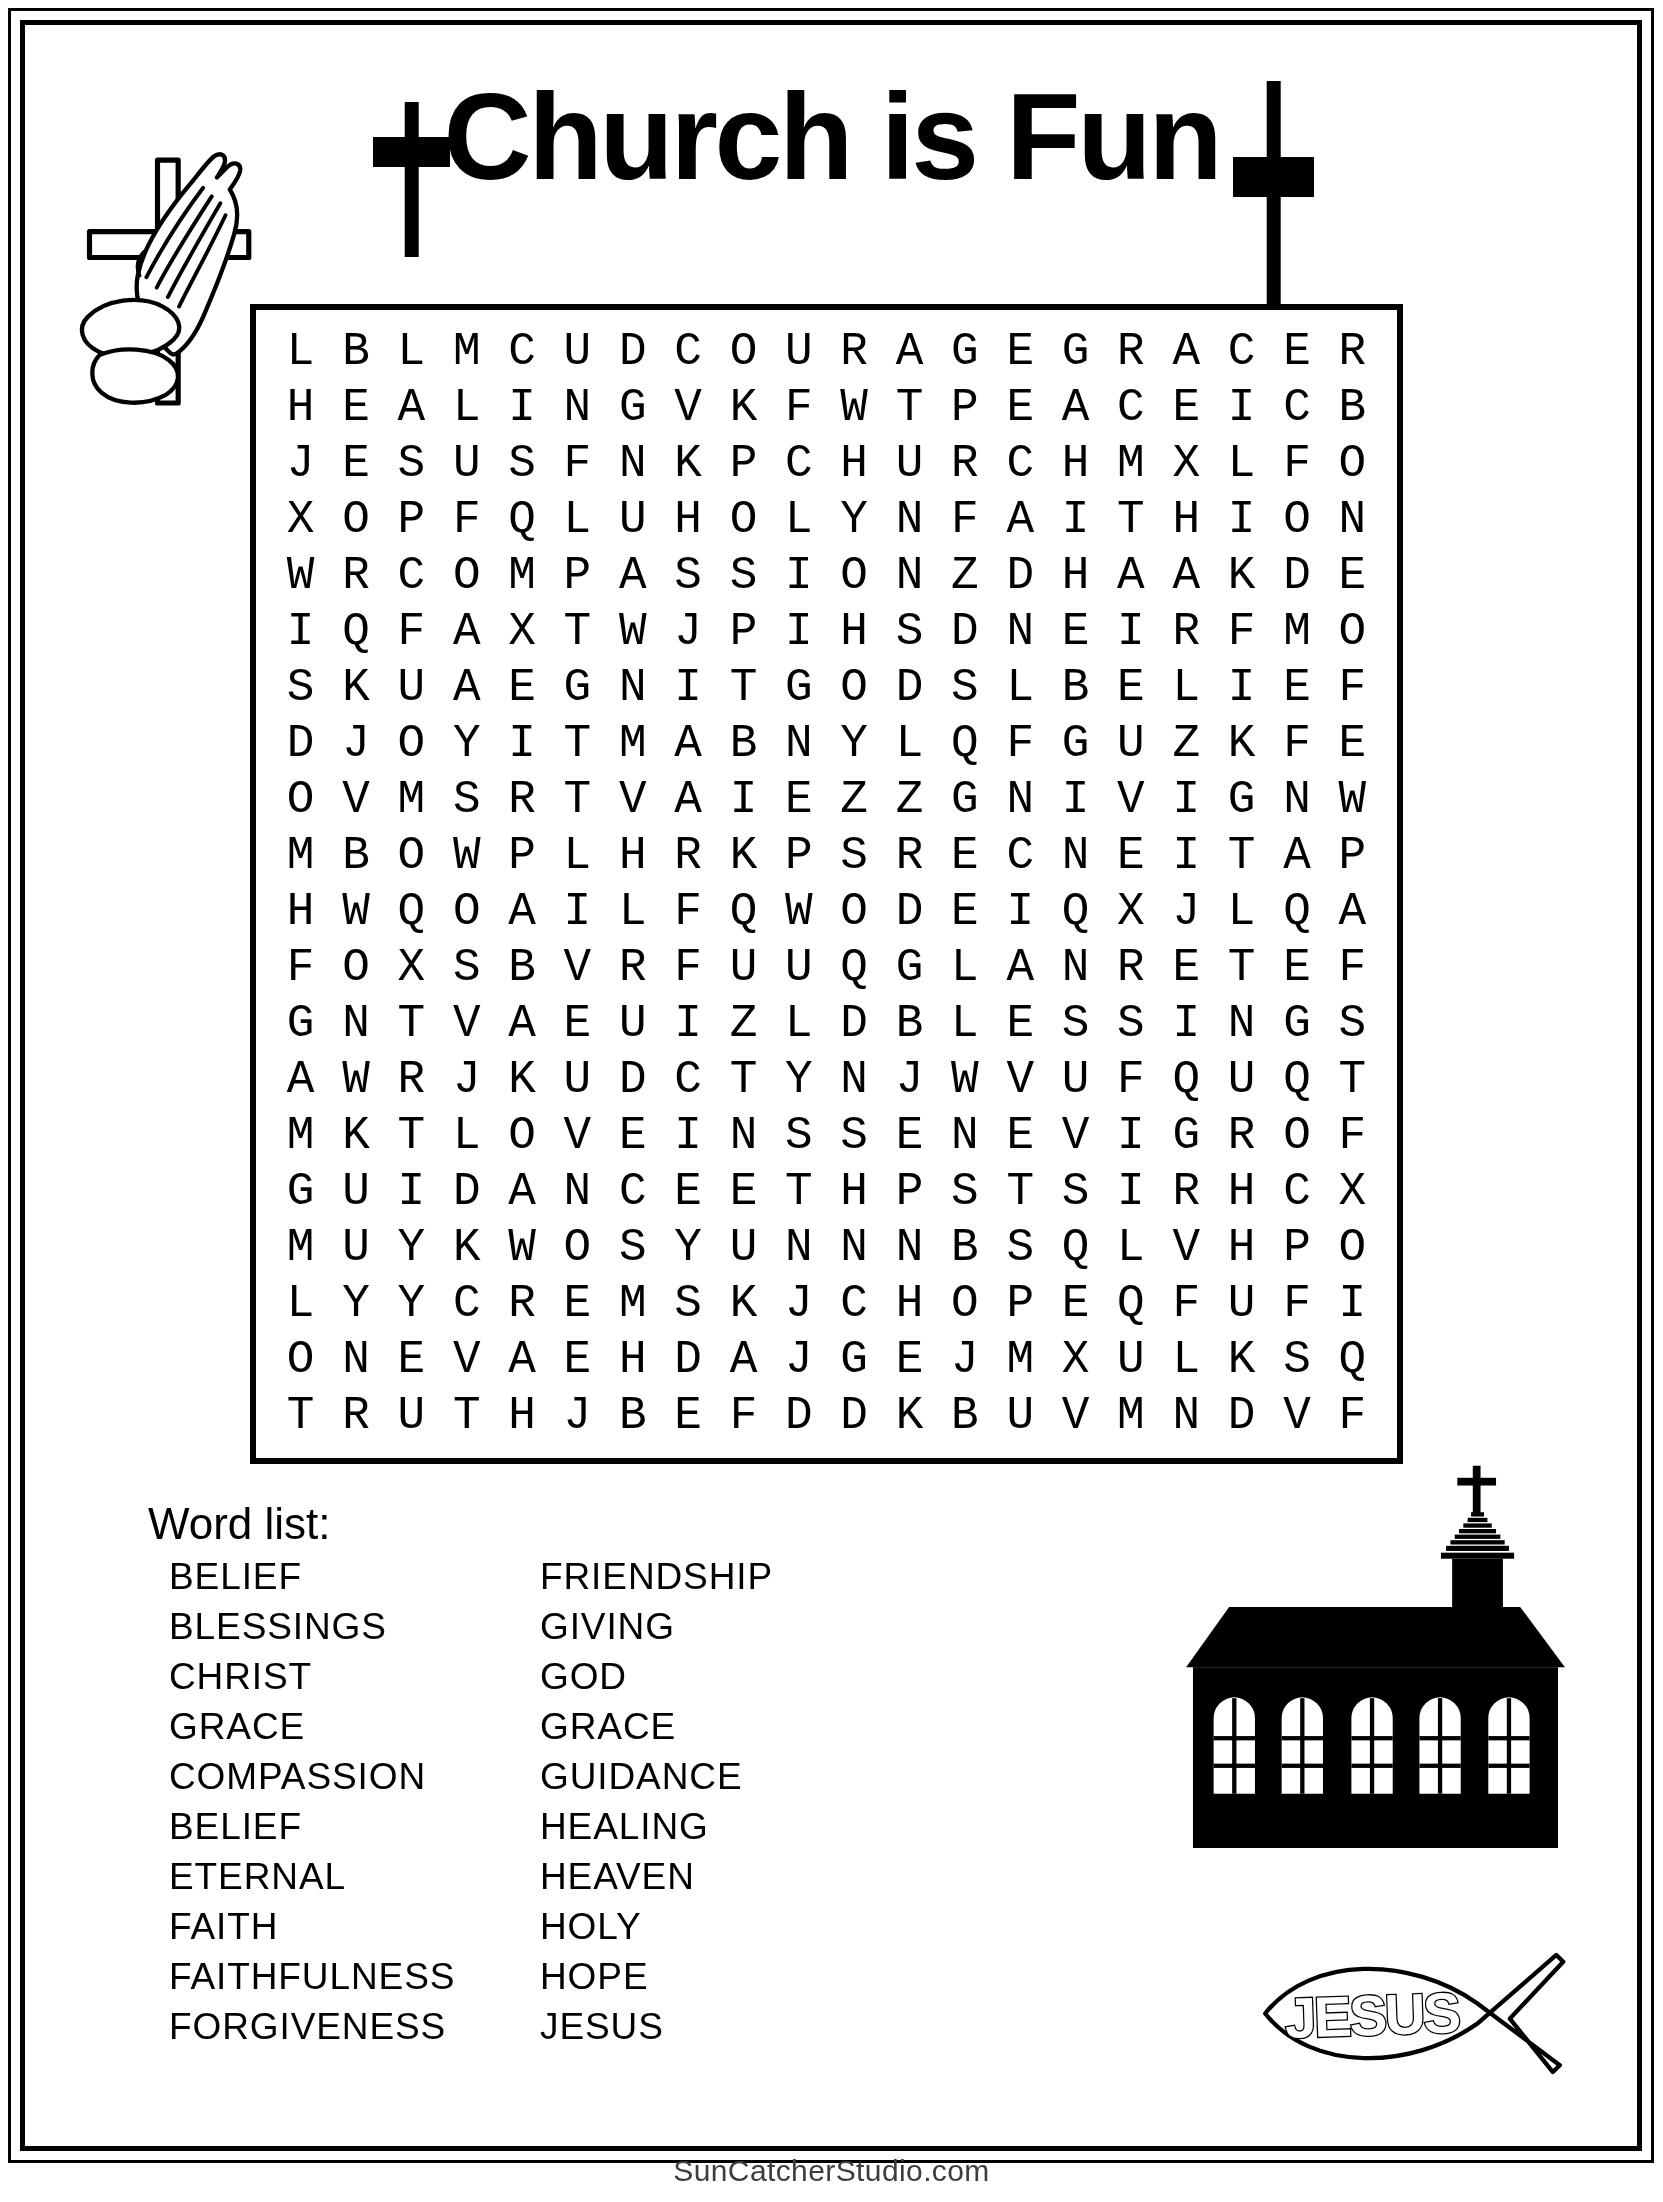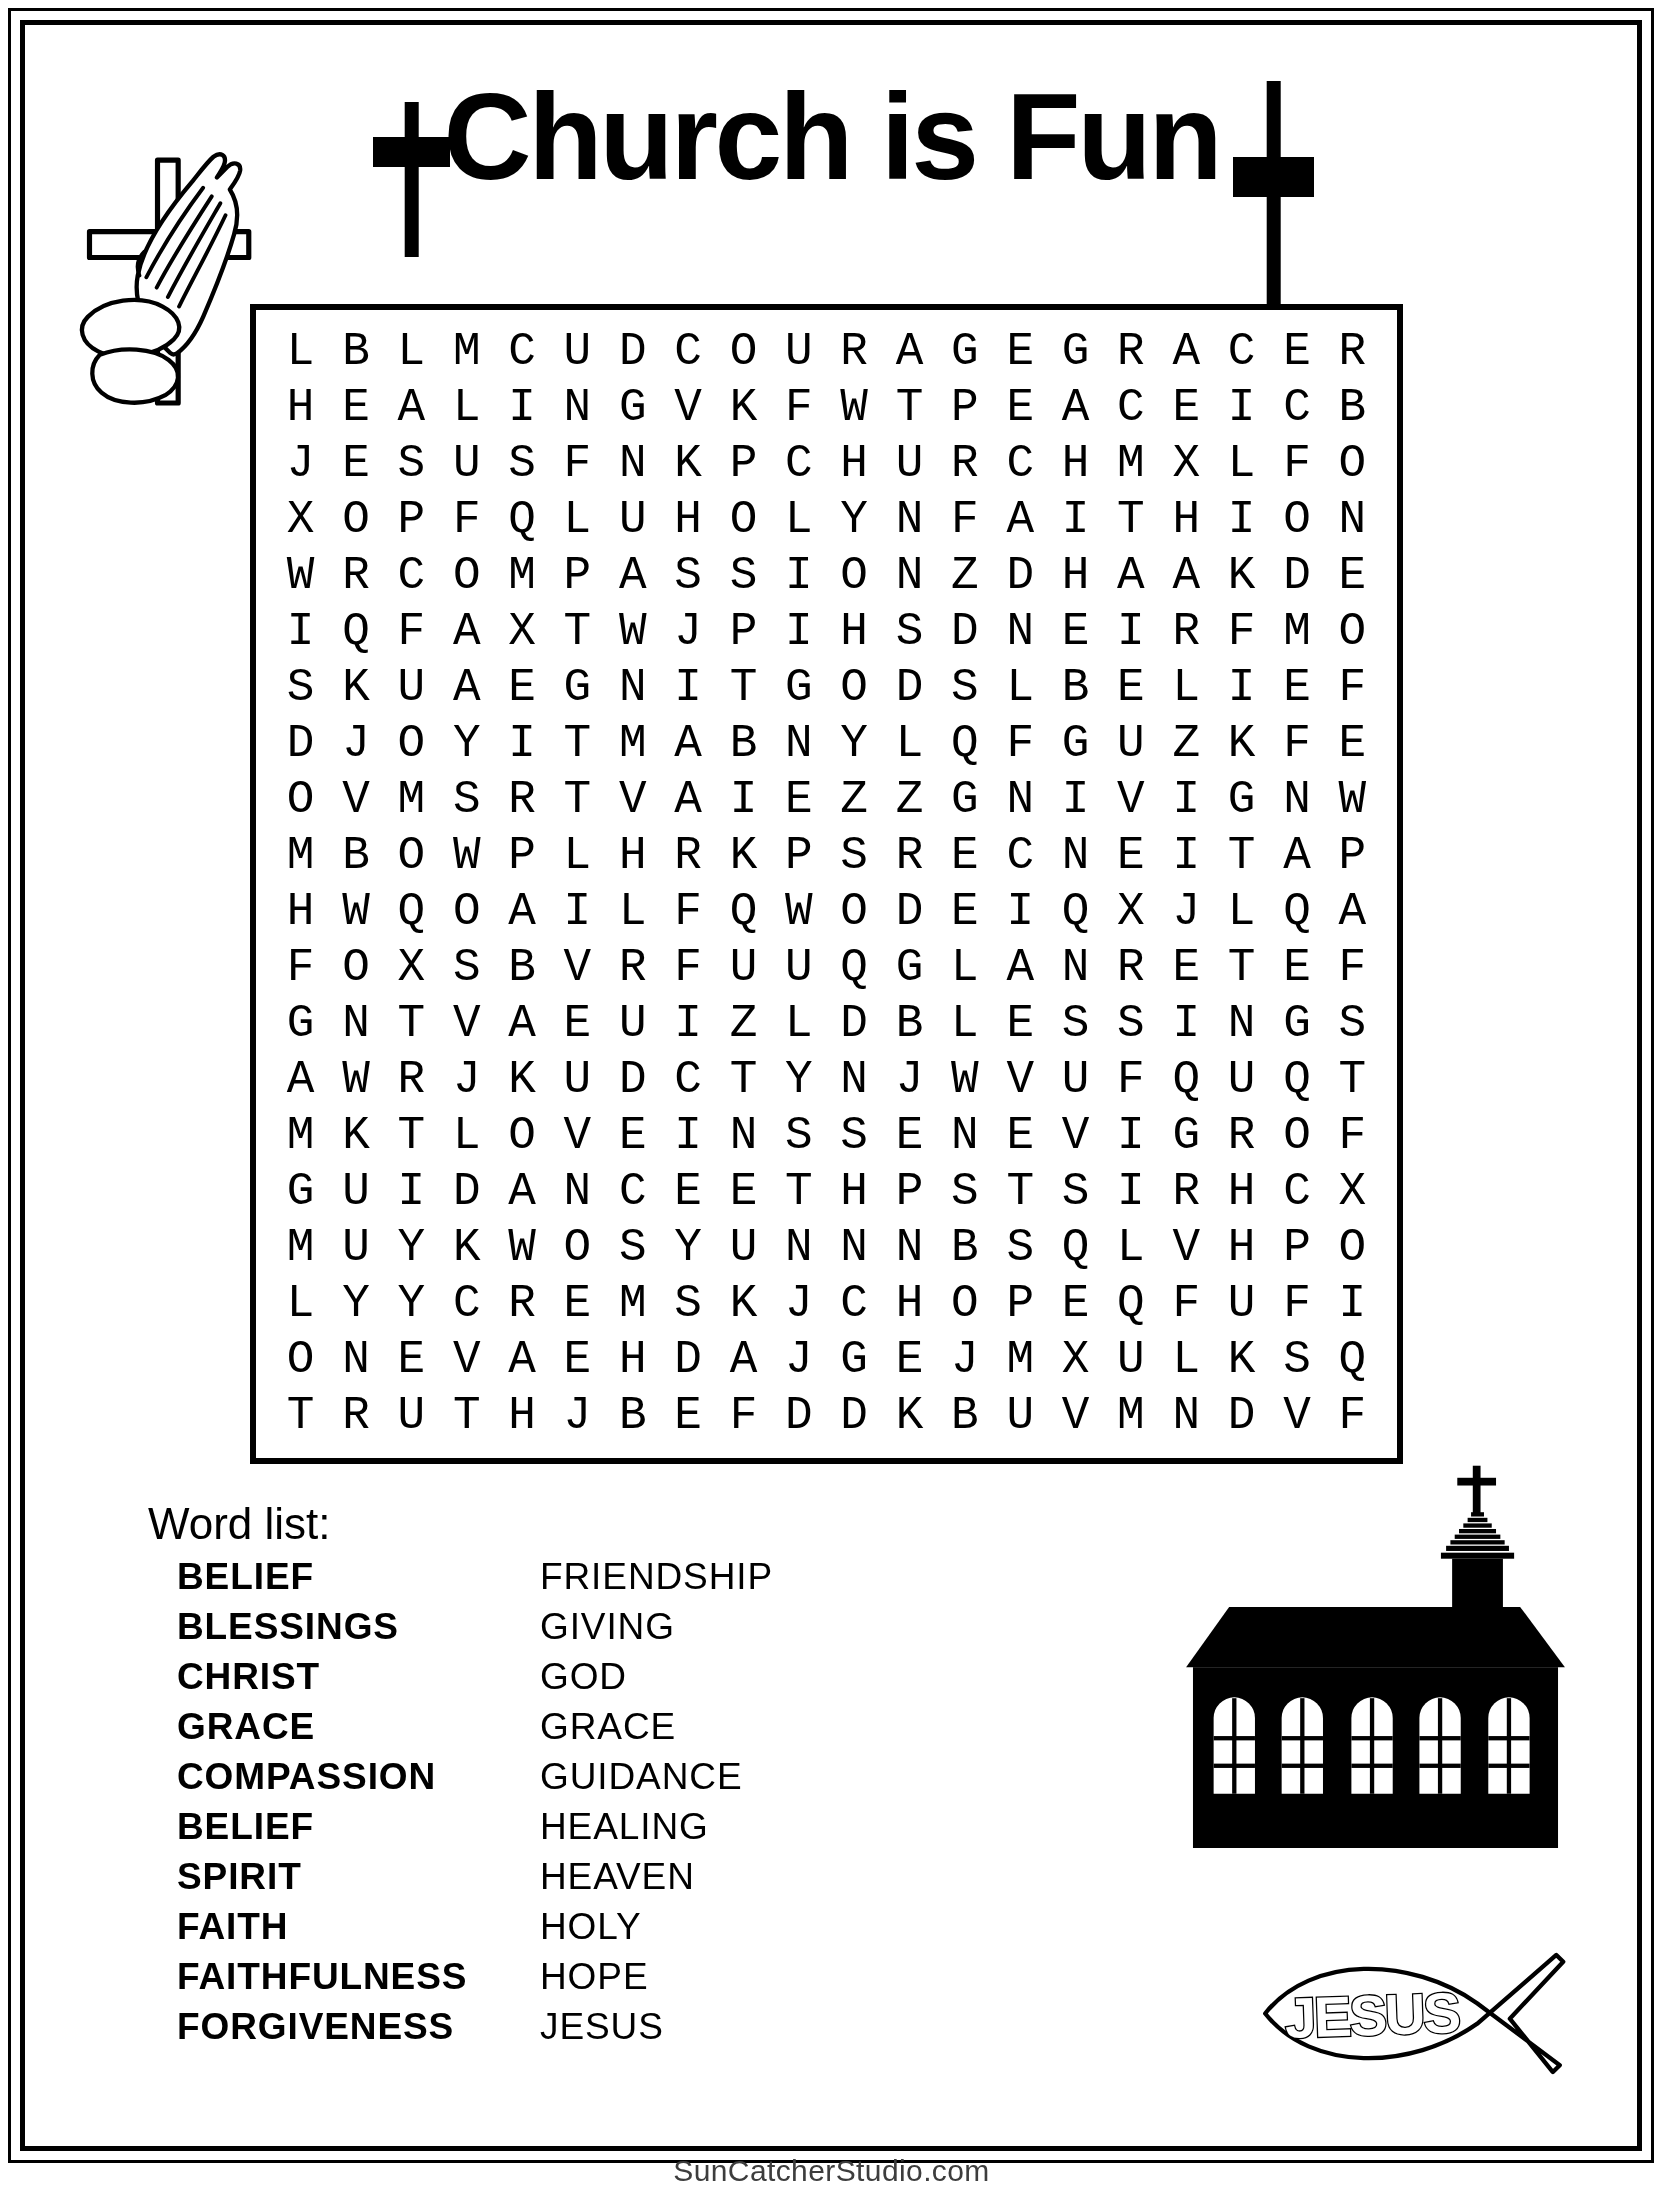--- a/index.html
+++ b/index.html
@@ -36,21 +36,21 @@
     display:grid; grid-template-rows:repeat(20, 1fr);
     padding:13.8px 17px;
     font-family:"Liberation Mono", monospace; font-size:46px;
   }
   .grid-row { display:grid; grid-template-columns:repeat(20, 1fr); }
   .grid-cell { display:flex; align-items:center; justify-content:center; }
 
   
   .word-list-label { position:absolute; left:148px; top:1499px; font-size:44px; }
   .word-col { position:absolute; top:1552px; font-size:37px; }
-  .word-col-1 { left:177px;font-weight:bold; }
+  .word-col-1 { left:169px; }
   .word-col-2 { left:540px; }
   .word-col-3 { left:867px; }
   .word-item { height:50px; line-height:50px; letter-spacing:0.9px; }
 
   .church-icon { position:absolute; left:1186px; top:1464px; }
   .fish-icon   { position:absolute; left:1260px; top:1948px; }
 
   .footer {
     position:absolute; left:0; width:100%; top:2154px; text-align:center;
     font-size:30px; color:#3d3d3d; letter-spacing:0.4px;
@@ -552,21 +552,21 @@
     </div>
 
   <div class="word-list-label">Word list:</div>
   <div class="word-col word-col-1" id="col0">
       <div class="word-item">BELIEF</div>
       <div class="word-item">BLESSINGS</div>
       <div class="word-item">CHRIST</div>
       <div class="word-item">GRACE</div>
       <div class="word-item">COMPASSION</div>
       <div class="word-item">BELIEF</div>
-      <div class="word-item">SPIRIT</div>
+      <div class="word-item">ETERNAL</div>
       <div class="word-item">FAITH</div>
       <div class="word-item">FAITHFULNESS</div>
       <div class="word-item">FORGIVENESS</div>
     </div>
   <div class="word-col word-col-2" id="col1">
       <div class="word-item">FRIENDSHIP</div>
       <div class="word-item">GIVING</div>
       <div class="word-item">GOD</div>
       <div class="word-item">GRACE</div>
       <div class="word-item">GUIDANCE</div>

